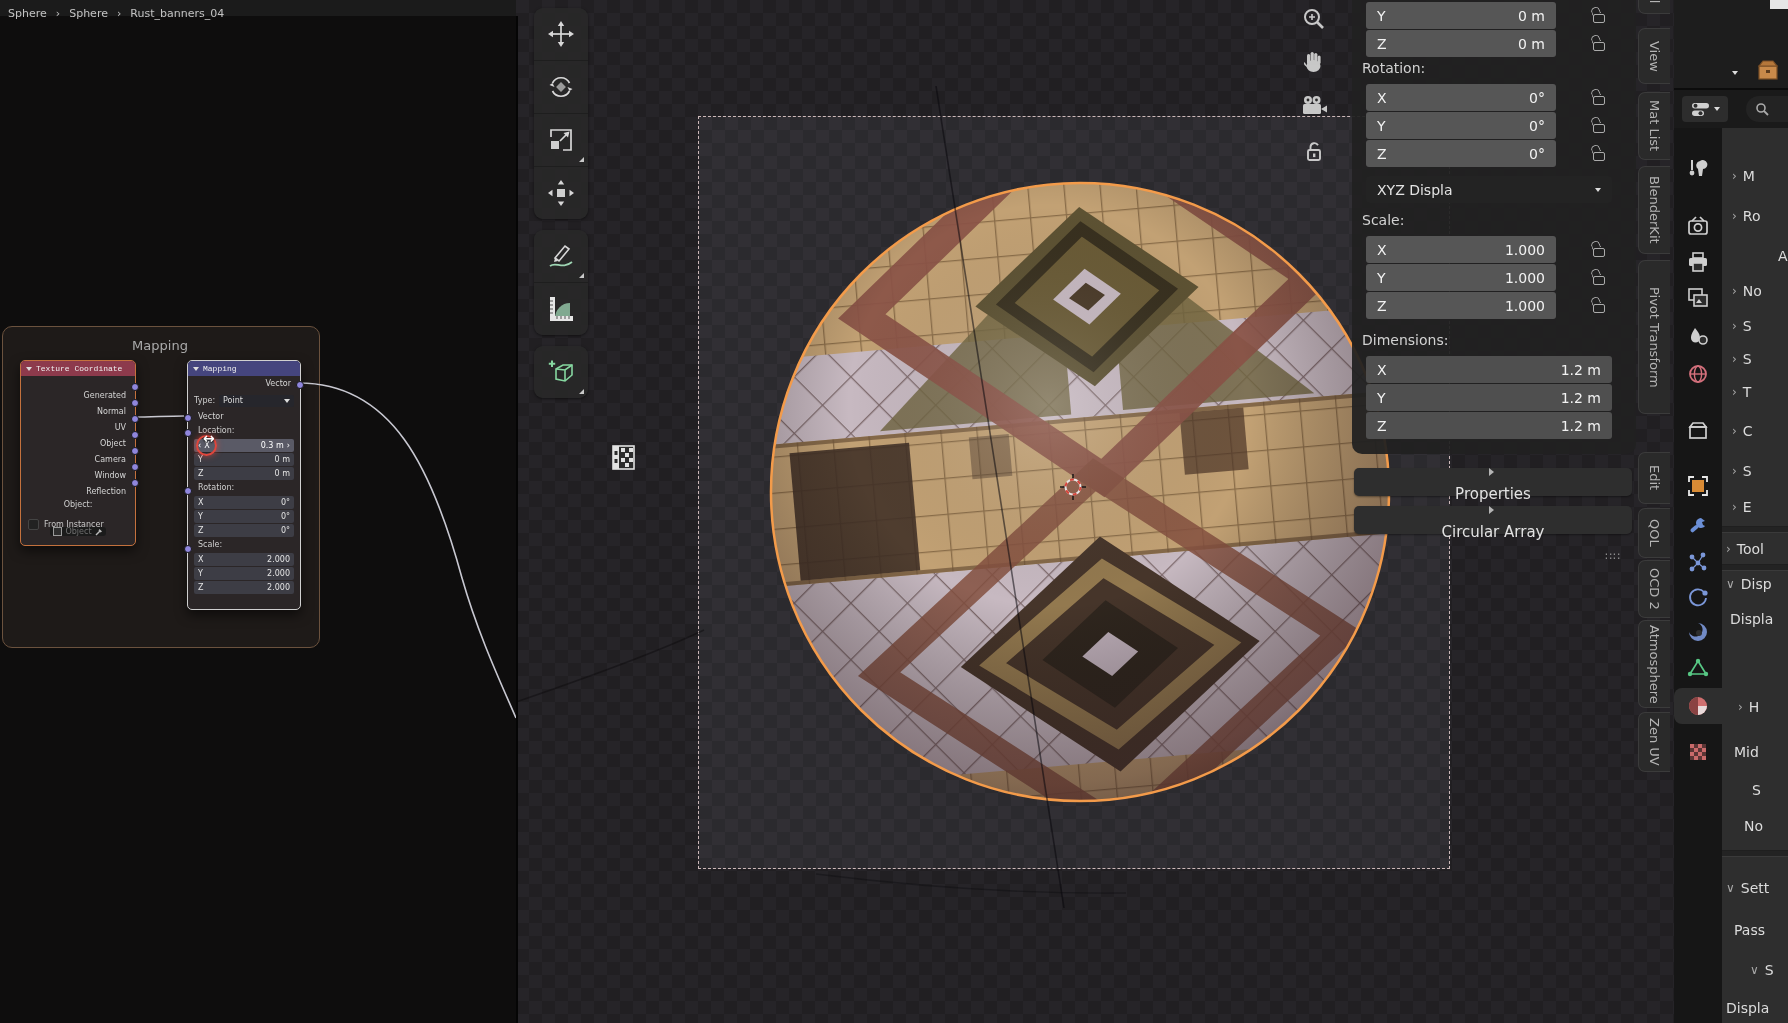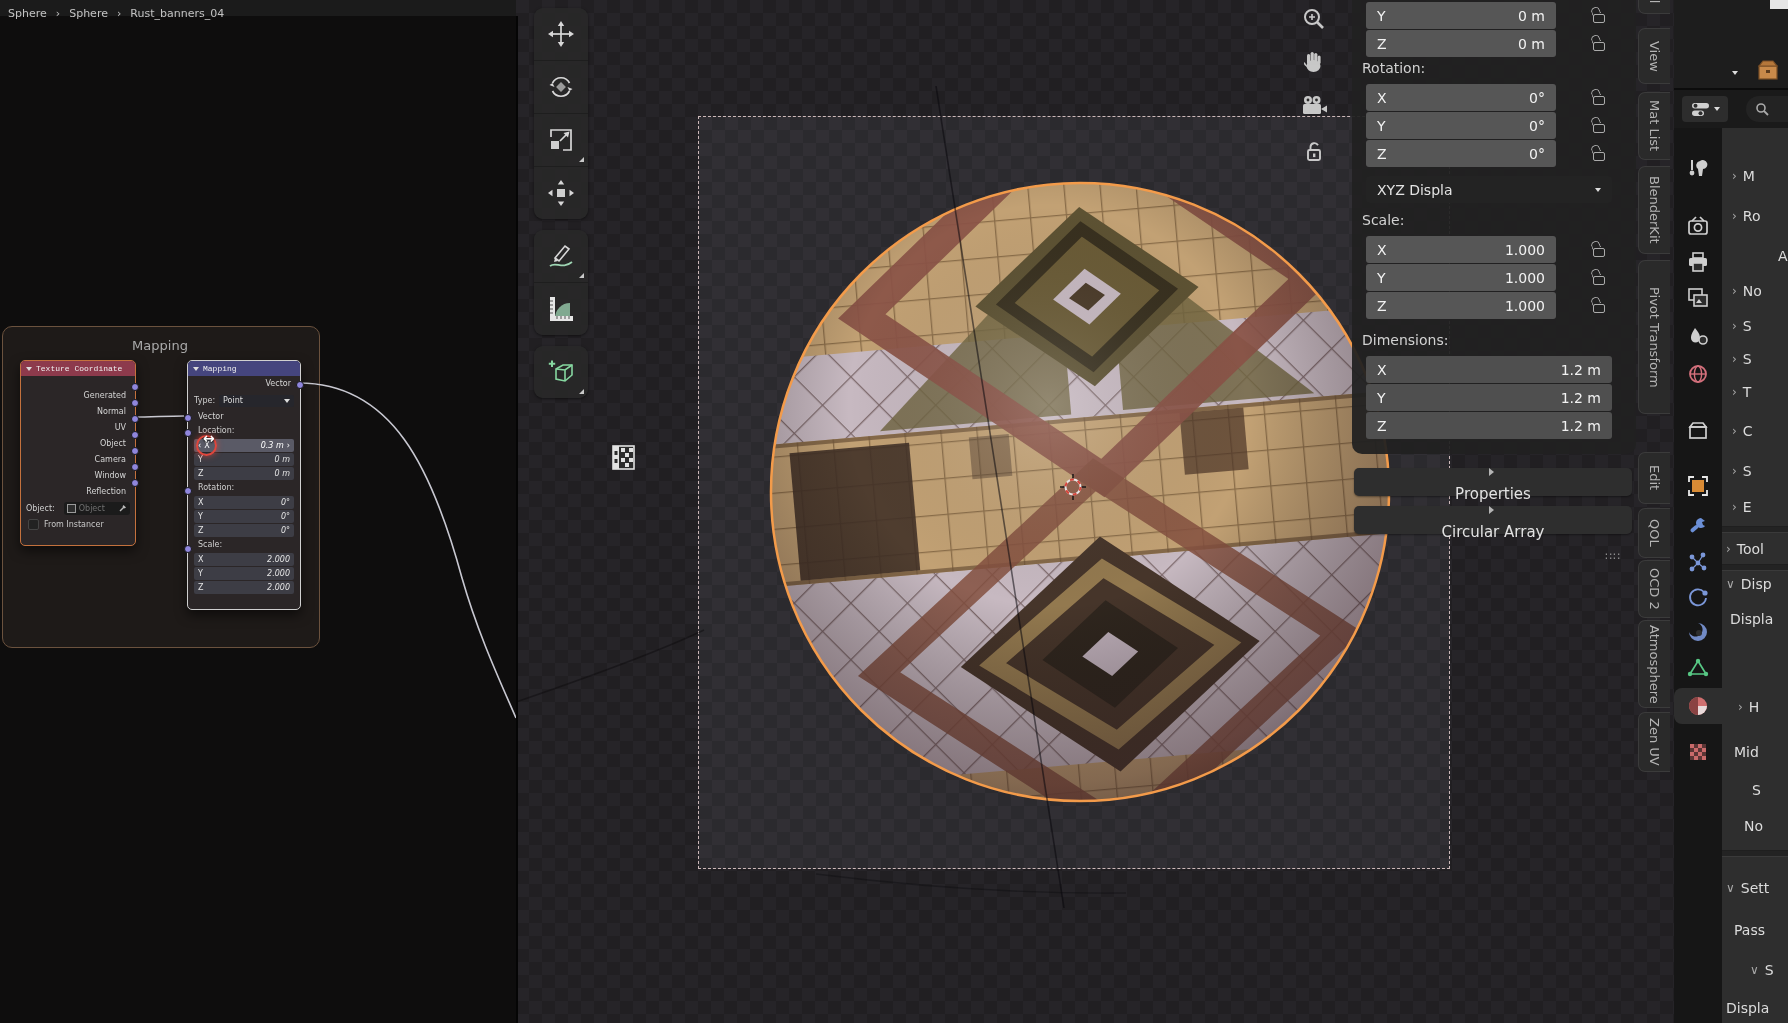--- a/index.html
+++ b/index.html
@@ -47,25 +47,25 @@
   #node-map .node-head{background:#45457e;}
   .caret-d{width:0;height:0;border:3px solid transparent;border-top:4px solid #ddd;margin-top:3px;}
   .caret-r{width:0;height:0;border:4px solid transparent;border-left:5px solid #b5b5b5;}
   .nout{height:16px;line-height:16px;text-align:right;padding-right:9px;color:#d5d5d5;}
   .nin{height:15px;line-height:15px;text-align:left;padding-left:10px;color:#d5d5d5;}
   .nlab{height:14px;line-height:14px;padding-left:10px;color:#cfcfcf;}
   .sock{position:absolute;width:6px;height:6px;border-radius:50%;background:#8f86dd;border:1px solid #17171a;}
   .sockR{right:-4px;} .sockL{left:-4px;}
   .slider{height:13px;margin:1px 6px;background:#3d3d45;border-radius:2px;
     display:flex;align-items:center;padding:0 4px;color:#e4e4e4;gap:3px;}
-  .slider .val{margin-left:auto;font-style:italic;}
+  .slider .val{margin-left:auto;}
   .slider.hot{background:#5a5a66;color:#fff;}
   .typerow{display:flex;align-items:center;height:17px;padding:0 6px;gap:4px;color:#cfcfcf;}
   .nselect{flex:1;background:#26262c;border-radius:2px;height:12px;display:flex;align-items:center;padding:0 4px;color:#ddd;}
-  .objrow{display:flex;align-items:center;gap:9px;padding:0 5px;height:16px;color:#cfcfcf;}
+  .objrow{display:flex;align-items:center;gap:18px;padding:0 5px;height:16px;color:#cfcfcf;flex-direction:column;}
   .objfield{flex:1;background:#1b1b1b;border-radius:3px;height:13px;display:flex;align-items:center;gap:3px;padding:0 3px;color:#6f6f6f;}
   .cubeglyph{width:7px;height:7px;border:1px solid #9a9a9a;background:#2e2e2e;}
   .chk{width:9px;height:9px;background:#222;border:1px solid #444;border-radius:2px;}
   .chkrow{display:flex;align-items:center;gap:5px;padding:0 7px;height:16px;color:#c8c8c8;}
   #noodles{left:0;top:0;width:516px;height:1023px;pointer-events:none;}
   #click-ring{left:196px;top:419px;width:17px;height:17px;border:2.5px solid #e0463c;border-radius:50%;
     box-shadow:0 0 6px rgba(224,70,60,.7);}
   #drag-cursor{left:203px;top:414px;font-size:14px;font-weight:bold;color:#fff;text-shadow:0 1px 2px #000;}
 
   

